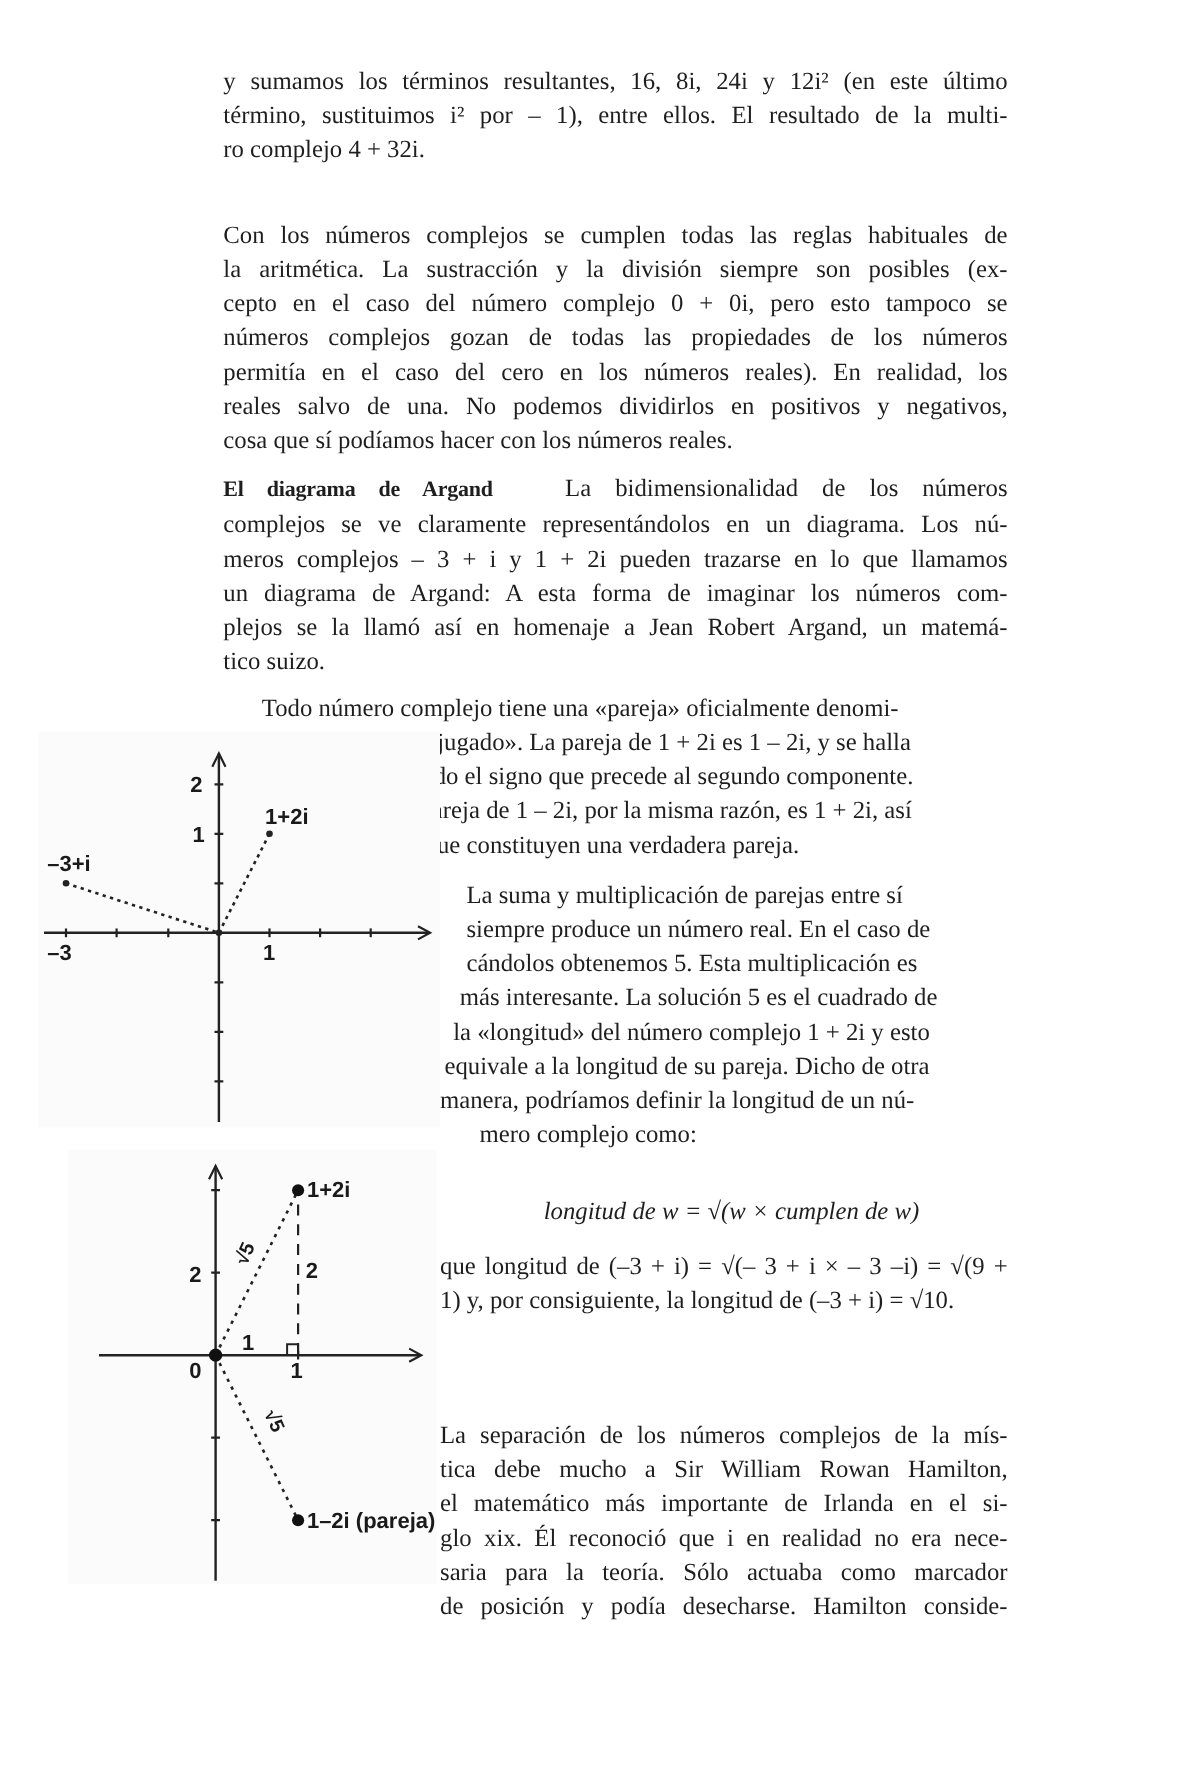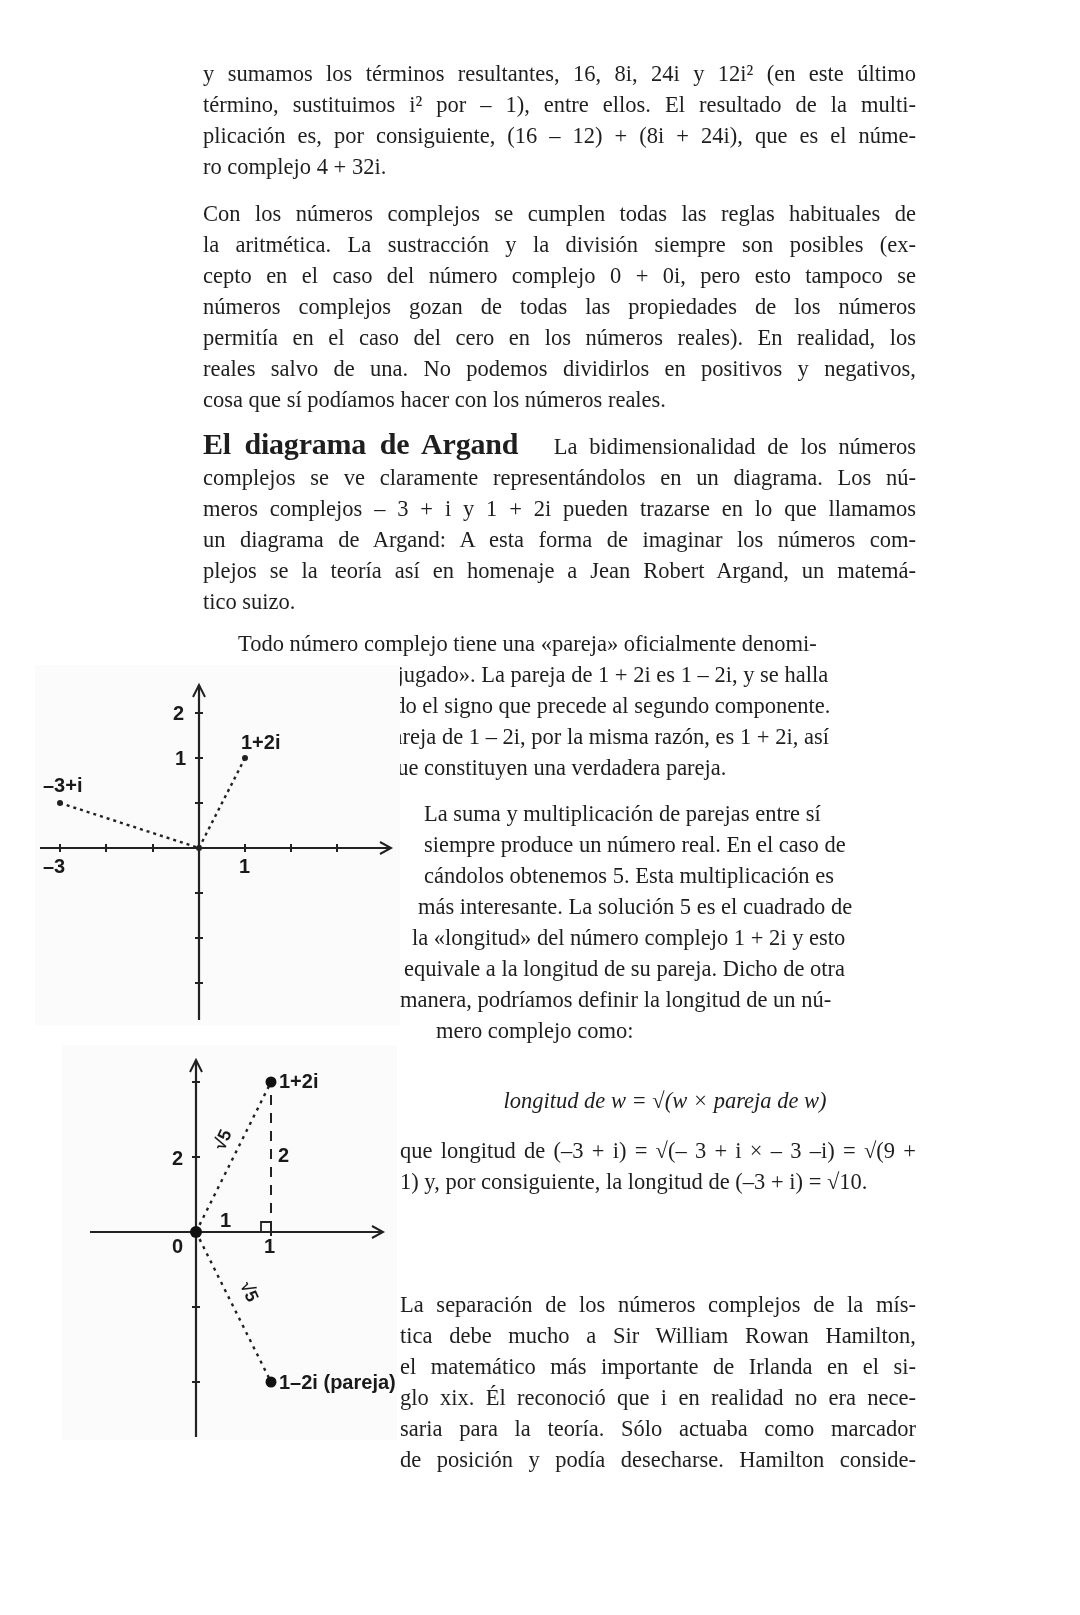--- a/index.html
+++ b/index.html
@@ -7,52 +7,51 @@
     width: 1080px; height: 1615px; position: relative; overflow: hidden;
     font-family: "Liberation Serif", "DejaVu Serif", serif;
     color: #1e1e1e;
   }
   .para {
     position: absolute; font-size: 22.5px; line-height: 31px;
     text-align: justify; text-align-last: left;
   }
   .line { display: block; white-space: nowrap; }
   .line.j { text-align: justify; text-align-last: justify; white-space: normal; }
-  .heading { font-weight: bold; font-size: 30px; letter-spacing: -0.2px; }
+  .heading { font-weight: bold; font-size: 20px; letter-spacing: -0.2px; }
   i, .it { font-style: italic; }
   .formula { position: absolute; left: 400px; width: 530px; text-align: center; font-size: 22.5px; }
   .diagram { position: absolute; background: #fbfbfb; }
   svg text { font-family: "Liberation Sans", "DejaVu Sans", sans-serif; font-weight: bold; fill: #1a1a1a; }
 </style>
 </head>
 <body>
 
 <div class="para" style="left:203px; top:58px; width:713px;">
   <span class="line j">y sumamos los términos resultantes, 16, 8i, 24i y 12i² (en este último</span>
   <span class="line j">término, sustituimos i² por – 1), entre ellos. El resultado de la multi-</span>
-  <span class="line j">plicación es, por consiguiente, (16 – 12) + (8i + 24i), que es el núme-</span>
   <span class="line">ro complejo 4 + 32i.</span>
 </div>
 
 <div class="para" style="left:203px; top:198px; width:713px;">
   <span class="line j">Con los números complejos se cumplen todas las reglas habituales de</span>
   <span class="line j">la aritmética. La sustracción y la división siempre son posibles (ex-</span>
   <span class="line j">cepto en el caso del número complejo 0 + 0i, pero esto tampoco se</span>
   <span class="line j">números complejos gozan de todas las propiedades de los números</span>
   <span class="line j">permitía en el caso del cero en los números reales). En realidad, los</span>
   <span class="line j">reales salvo de una. No podemos dividirlos en positivos y negativos,</span>
   <span class="line">cosa que sí podíamos hacer con los números reales.</span>
 </div>
 
 <div class="para" style="left:203px; top:428px; width:713px;">
   <span class="line j"><span class="heading">El diagrama de Argand</span>&nbsp;&nbsp; <span>La bidimensionalidad de los números</span></span>
   <span class="line j">complejos se ve claramente representándolos en un diagrama. Los nú-</span>
   <span class="line j">meros complejos – 3 + i y 1 + 2i pueden trazarse en lo que llamamos</span>
   <span class="line j">un diagrama de Argand: A esta forma de imaginar los números com-</span>
-  <span class="line j">plejos se la teoría así en homenaje a Jean Robert Argand, un matemá-</span>
+  <span class="line j">plejos se la llamó así en homenaje a Jean Robert Argand, un matemá-</span>
   <span class="line">tico suizo.</span>
 </div>
 
 <div class="para" style="left:0; top:628px; width:916px;">
   <span class="line" style="padding-left:238px; text-align:left;">Todo número complejo tiene una «pareja» oficialmente denomi-</span>
   <span class="line" style="padding-left:280px;">nada su «conjugado». La pareja de 1 + 2i es 1 – 2i, y se halla</span>
   <span class="line" style="padding-left:318px;">invirtiendo el signo que precede al segundo componente.</span>
   <span class="line" style="padding-left:352px;">La pareja de 1 – 2i, por la misma razón, es 1 + 2i, así</span>
   <span class="line" style="padding-left:386px;">que constituyen una verdadera pareja.</span>
 </div>
@@ -61,21 +60,21 @@
   <span class="line" style="padding-left:424px;">La suma y multiplicación de parejas entre sí</span>
   <span class="line" style="padding-left:424px;">siempre produce un número real. En el caso de</span>
   <span class="line" style="padding-left:424px;">cándolos obtenemos 5. Esta multiplicación es</span>
   <span class="line" style="padding-left:418px;">más interesante. La solución 5 es el cuadrado de</span>
   <span class="line" style="padding-left:412px;">la «longitud» del número complejo 1 + 2i y esto</span>
   <span class="line" style="padding-left:404px;">equivale a la longitud de su pareja. Dicho de otra</span>
   <span class="line" style="padding-left:400px;">manera, podríamos definir la longitud de un nú-</span>
   <span class="line" style="padding-left:400px;margin-left:36px;">mero complejo como:</span>
 </div>
 
-<div class="formula it" style="top:1088px;">longitud de w = √(w × pareja de w)</div>
+<div class="formula it" style="top:1088px;">longitud de w = √(w × cumplen de w)</div>
 
 <div class="para" style="left:400px; top:1135px; width:516px;">
   <span class="line j">que longitud de (–3 + i) = √(– 3 + i × – 3 –i) = √(9 +</span>
   <span class="line">1) y, por consiguiente, la longitud de (–3 + i) = √10.</span>
 </div>
 
 <div class="para" style="left:400px; top:1245px; width:516px;margin-top:44px;">
   <span class="line j">La separación de los números complejos de la mís-</span>
   <span class="line j">tica debe mucho a Sir William Rowan Hamilton,</span>
   <span class="line j">el matemático más importante de Irlanda en el si-</span>

